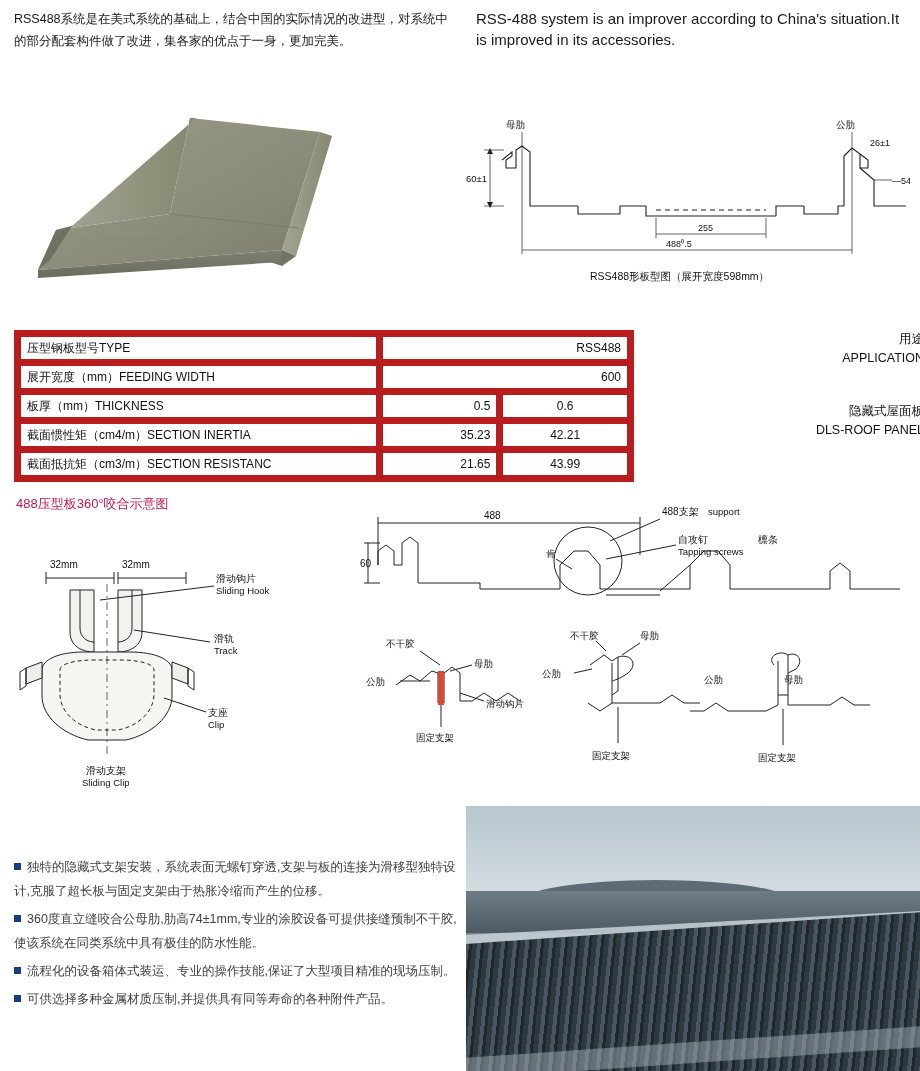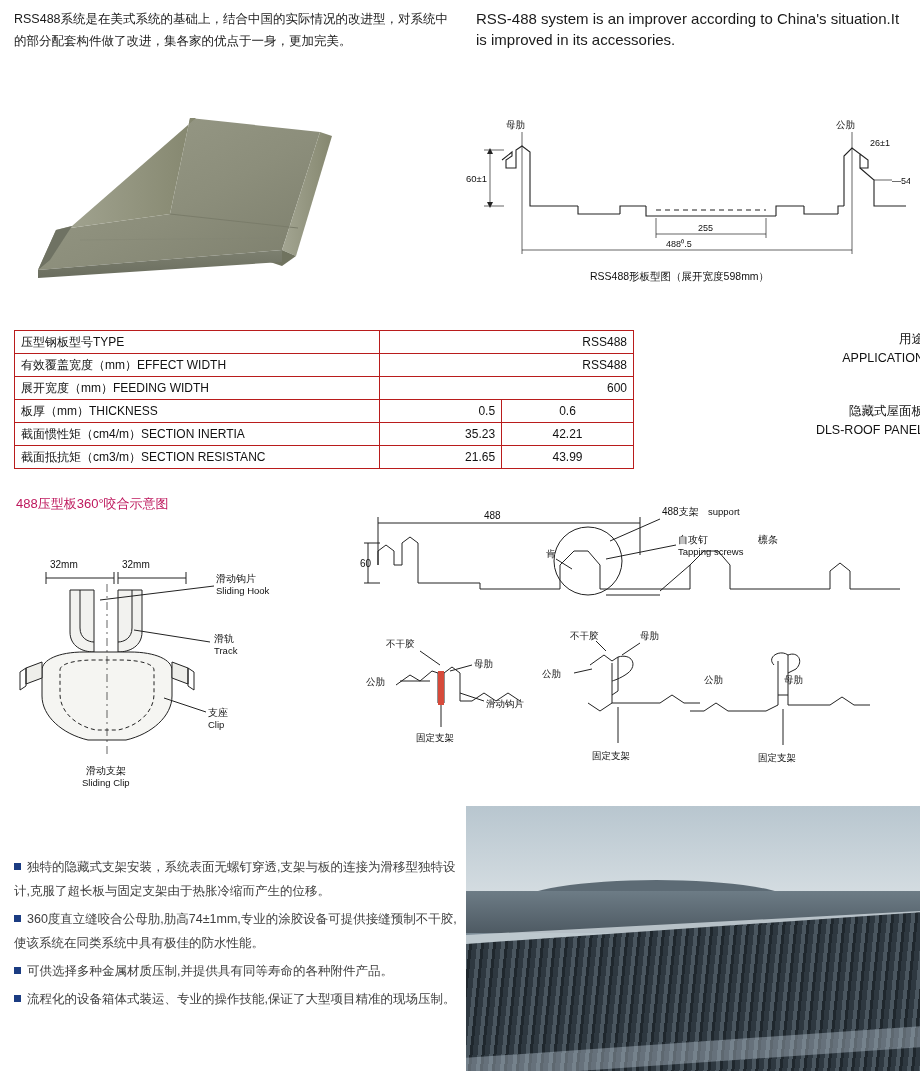--- a/index.html
+++ b/index.html
@@ -53,21 +53,21 @@
     position: absolute;
     left: 14px; top: 330px;
     width: 892px;
   }
   table.spec {
     border-collapse: collapse;
     width: 620px;
     font-size: 12px;
   }
   table.spec td {
-    border: 1px solid #b91c1c;
+    border: 7px solid #b91c1c;
     padding: 3px 6px;
     height: 20px;
     line-height: 16px;
     white-space: nowrap;
   }
   table.spec td.label { width: 360px; }
   table.spec td.v1 { width: 120px; text-align: right; margin-left: 35px; }
   table.spec td.v2 { width: 130px; text-align: center; }
   table.spec td.span2 { text-align: right; border-radius: 9px; }
   .app-col {
@@ -256,24 +256,20 @@
     <text x="206" y="137" font-size="9" fill="#111" font-family="Liberation Sans, sans-serif">488⁰.5</text>
   </svg>
   <div class="caption-sm" style="position:absolute; left:130px; top:160px;">RSS488形板型图（展开宽度598mm）</div>
 </div>
 
 <div class="spec-wrap">
   <table class="spec">
     <tbody id="spec-body">
         <tr>
           <td class="label">压型钢板型号TYPE</td>
-          <td class="span2" colspan="2">RSS488</td>
-        </tr>
-        <tr>
-          <td class="label">有效覆盖宽度（mm）EFFECT WIDTH</td>
           <td class="span2" colspan="2">RSS488</td>
         </tr>
         <tr>
           <td class="label">展开宽度（mm）FEEDING WIDTH</td>
           <td class="span2" colspan="2">600</td>
         </tr>
         <tr>
           <td class="label">板厚（mm）THICKNESS</td>
           <td class="v1">0.5</td>
           <td class="v2">0.6</td>
@@ -425,22 +421,22 @@
     </g>
     <text x="344" y="188" font-size="9.5" fill="#111" font-family="Liberation Sans, sans-serif">公肋</text>
     <text x="424" y="188" font-size="9.5" fill="#111" font-family="Liberation Sans, sans-serif">母肋</text>
     <text x="398" y="266" font-size="9.5" fill="#111" font-family="Liberation Sans, sans-serif">固定支架</text>
   </svg>
 </div>
 
 <div class="bullets" id="bullets">
     <p><span class="sq" style="background: rgb(27, 60, 130);"></span><span>独特的隐藏式支架安装，系统表面无螺钉穿透,支架与板的连接为滑移型独特设计,克服了超长板与固定支架由于热胀冷缩而产生的位移。</span></p>
     <p><span class="sq" style="background: rgb(27, 60, 130);"></span><span>360度直立缝咬合公母肋,肋高74±1mm,专业的涂胶设备可提供接缝预制不干胶,使该系统在同类系统中具有极佳的防水性能。</span></p>
+    <p><span class="sq" style="background: rgb(27, 60, 130);"></span><span>流程化的设备箱体式装运、专业的操作技能,保证了大型项目精准的现场压制。</span></p>
     <p><span class="sq" style="background: rgb(27, 60, 130);"></span><span>可供选择多种金属材质压制,并提供具有同等寿命的各种附件产品。</span></p>
-    <p><span class="sq" style="background: rgb(27, 60, 130);"></span><span>流程化的设备箱体式装运、专业的操作技能,保证了大型项目精准的现场压制。</span></p>
   </div>
 
 <div class="photo">
   <div class="sky"></div>
   <div class="far-roof2"></div>
   <div class="far-roof"></div>
   <div class="band"></div>
   <div class="rail"></div>
   <div class="main-roof"></div>
   <div class="edge-light"></div>

